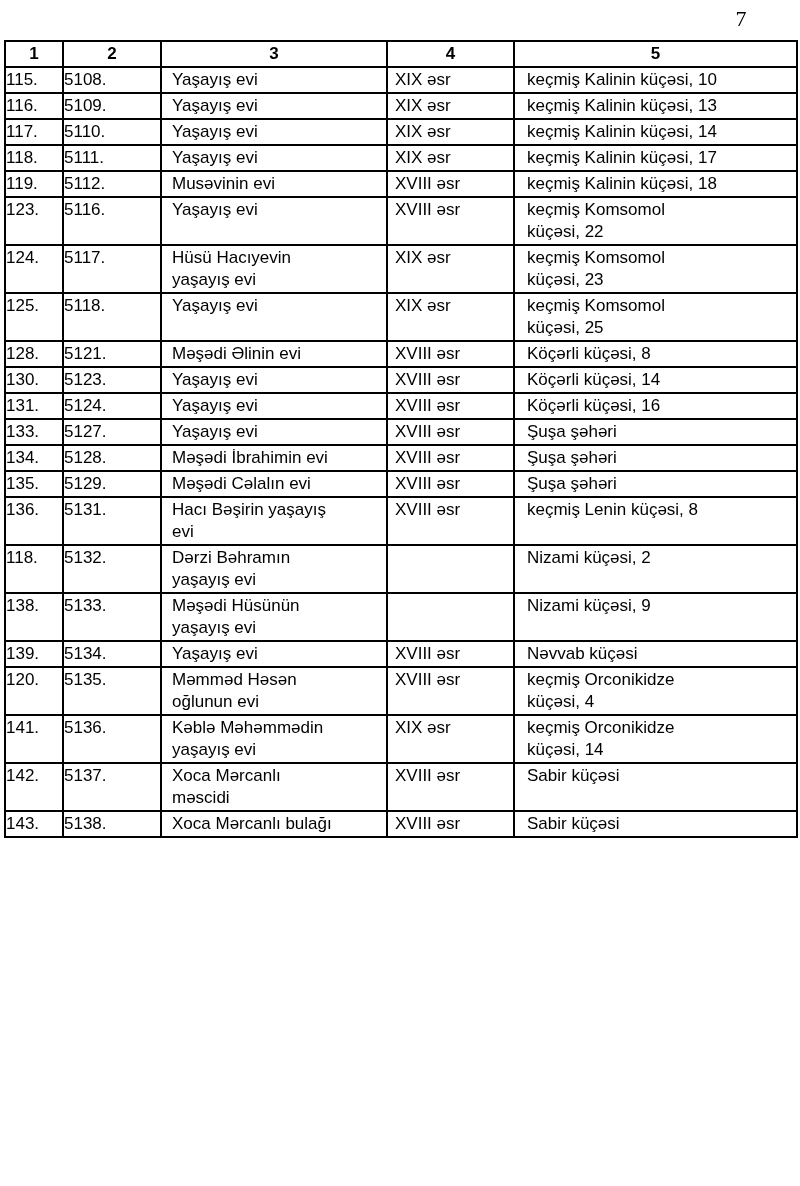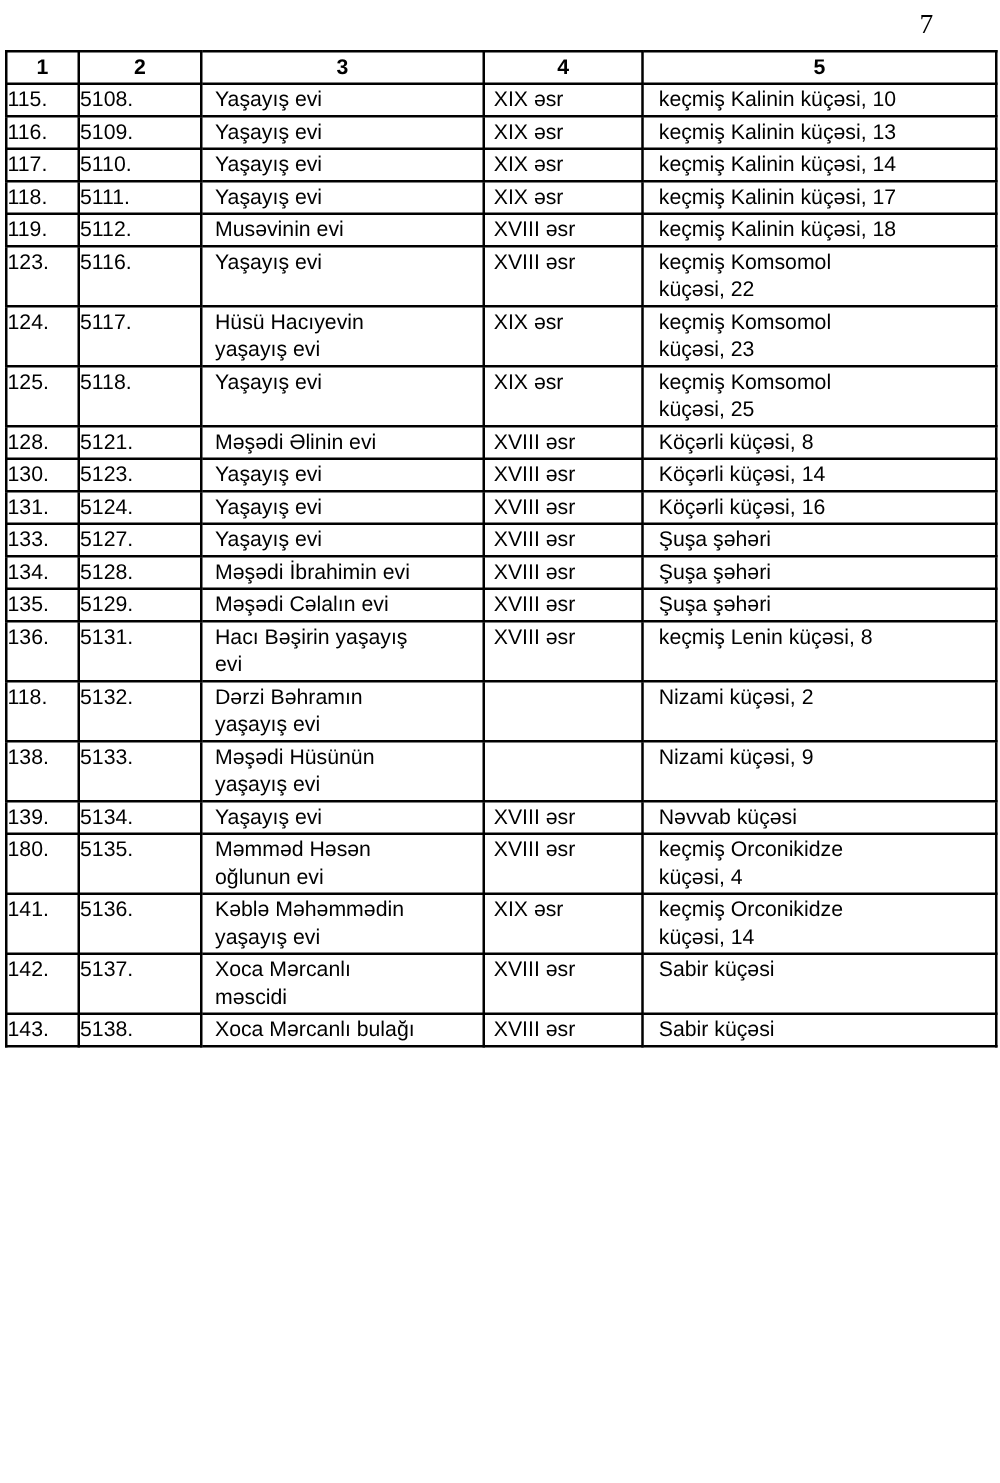--- a/index.html
+++ b/index.html
@@ -205,21 +205,21 @@
         <td class="c5">Nizami küçəsi, 9</td>
       </tr>
       <tr>
         <td class="c1">139.</td>
         <td class="c2">5134.</td>
         <td class="c3">Yaşayış evi</td>
         <td class="c4">XVIII əsr</td>
         <td class="c5">Nəvvab küçəsi</td>
       </tr>
       <tr>
-        <td class="c1">180.</td>
+        <td class="c1">120.</td>
         <td class="c2">5135.</td>
         <td class="c3">Məmməd Həsən
 oğlunun evi</td>
         <td class="c4">XVIII əsr</td>
         <td class="c5">keçmiş Orconikidze
 küçəsi, 4</td>
       </tr>
       <tr>
         <td class="c1">141.</td>
         <td class="c2">5136.</td>

